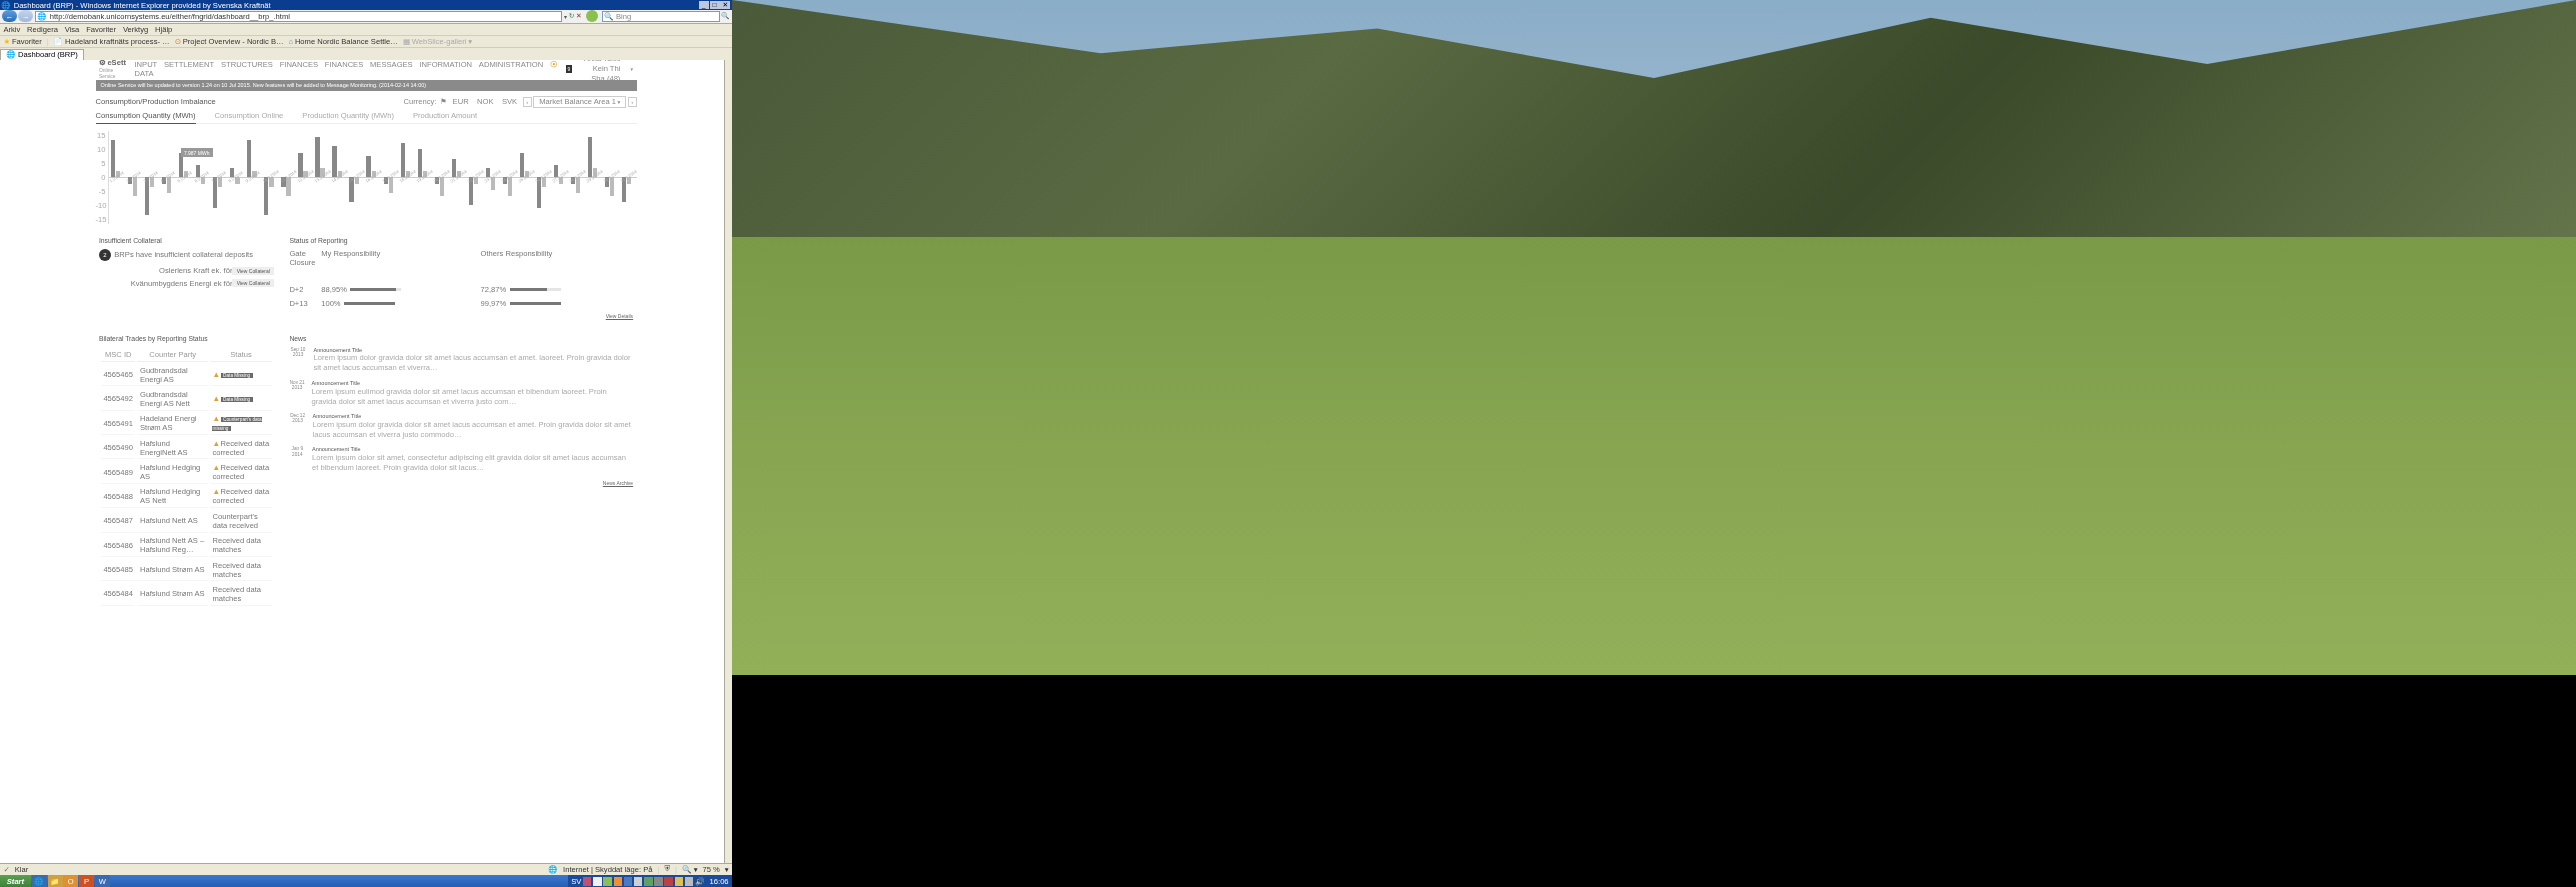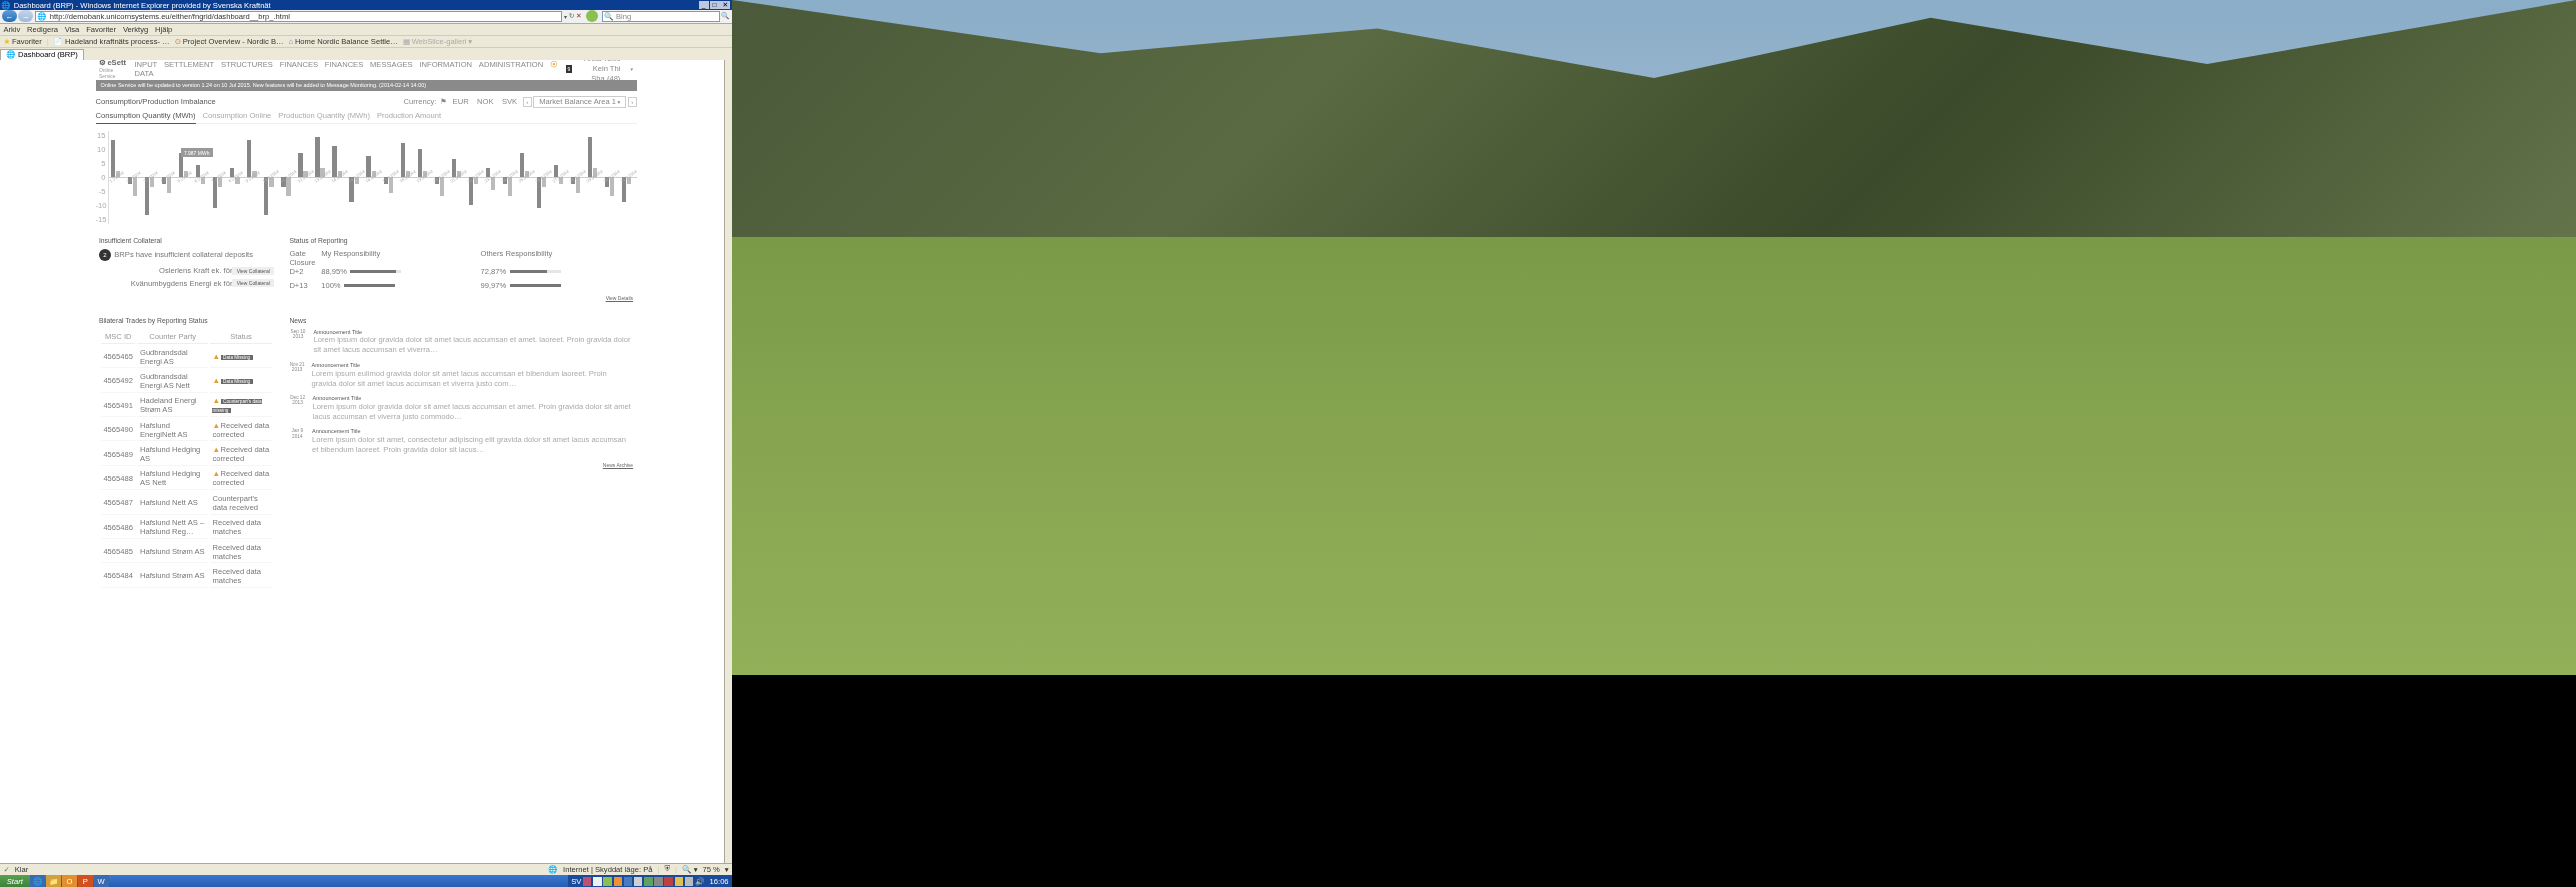--- a/index.html
+++ b/index.html
@@ -56,21 +56,21 @@
 
 .panel-title{font-size:7.6px;color:#555;padding:5px 0}
 .currency-row{display:flex;align-items:center;gap:3.4px;font-size:5px;color:#888;margin-left:auto}
 .cur-opt{padding:0.8px 2.5px}
 .pager{display:flex;align-items:center;gap:1.7px}
 .pager-box{border:0.8px solid #ccc;padding:0.8px 5px;font-size:5.5px;background:#fff}
 .pager-arrow{border:0.8px solid #ccc;width:8.5px;height:10px;display:flex;align-items:center;justify-content:center;font-size:6px}
 .title-row{display:flex;align-items:center}
 
 
-.chart-tabs{display:flex;gap:7px;font-size:5px;color:#aaa;border-bottom:0.8px solid #eee;padding-bottom:2.5px;margin-bottom:6.8px}
+.chart-tabs{display:flex;gap:19px;font-size:5px;color:#aaa;border-bottom:0.8px solid #eee;padding-bottom:2.5px;margin-bottom:6.8px}
 .chart-tabs .active{color:#555;border-bottom:0.8px solid #555;padding-bottom:2.5px;margin-bottom:-3.4px}
 
 
 .chart-wrap{position:relative;height:93px;padding-left:12px}
 .y-axis{position:absolute;left:0;top:0;bottom:0;width:10px;display:flex;flex-direction:column;justify-content:space-between;font-size:4.7px;color:#aaa;text-align:right}
 .chart{position:relative;height:100%;border-left:0.8px solid #ddd}
 .zero-line{position:absolute;left:0;right:0;top:50%;height:0.8px;background:#ccc}
 .bars{position:absolute;inset:0;display:flex;align-items:center}
 .bar-pair{flex:1;position:relative;height:100%}
 .bar{position:absolute;width:4.2px;background:#888}
@@ -82,21 +82,21 @@
 .two-col{display:grid;grid-template-columns:182px 1fr;grid-template-rows:auto auto;gap:8.5px;margin-top:10px}
 .card{padding:3.4px}
 .card h3{font-size:6.8px;color:#555;font-weight:normal;margin-bottom:5px}
 .insuff-badge{width:12px;height:12px;border-radius:50%;background:#333;color:#fff;display:inline-flex;align-items:center;justify-content:center;font-size:6px;margin-right:3.4px}
 .insuff-row{font-size:5px;color:#777;margin-bottom:5px}
 .coll-row{display:flex;justify-content:flex-end;align-items:center;font-size:5px;color:#777;margin-bottom:3.4px}
 .btn-small{background:#eee;padding:0.8px 4.2px;font-size:5px;color:#555}
 
 
 .status-grid{font-size:5px;color:#777}
-.status-head{display:grid;grid-template-columns:25px 1fr 1fr;gap:6.8px;margin-bottom:0}
+.status-head{display:grid;grid-template-columns:25px 1fr 1fr;gap:6.8px;margin-bottom:18px}
 .status-row{display:grid;grid-template-columns:25px 1fr 1fr;gap:6.8px;margin-bottom:5px;align-items:center}
 .prog-wrap{display:flex;align-items:center;gap:3.4px}
 .prog{width:51px;height:3.4px;background:#e5e5e5;position:relative}
 .prog-fill{position:absolute;left:0;top:0;bottom:0;background:#777}
 .view-link{text-align:right;font-size:5px;color:#666;text-decoration:underline;margin-top:1.7px}
 
 
 .tbl{width:100%;font-size:5px;color:#777}
 .tbl th{text-align:center;font-weight:normal;color:#999;padding:1.7px 2.5px;border-bottom:0.8px solid #eee}
 .tbl td{padding:1.7px 2.5px;border-bottom:0.8px solid #f5f5f5}
@@ -109,21 +109,21 @@
 .news-body .news-title{font-size:5.5px;color:#555;margin-bottom:0.8px}
 .news-body .news-text{color:#aaa;line-height:1.3}
 .archive-link{text-align:right;font-size:5px;color:#666;text-decoration:underline}
 
 
 .statusbar{height:12px;background:#ece9d8;border-top:0.8px solid #aca899;display:flex;align-items:center;font-size:6.8px;color:#333;padding:0 3.4px;gap:5px}
 .statusbar .spacer{flex:1}
 
 
 .taskbar{height:13.5px;background:linear-gradient(#3a79d0,#245bb0);display:flex;align-items:center;font-size:6.8px;color:#fff}
-.start-btn{background:linear-gradient(#5aa050,#3a8038);padding:0 6.8px;height:100%;display:flex;align-items:center;font-weight:normal;font-style:italic}
+.start-btn{background:linear-gradient(#5aa050,#3a8038);padding:0 6.8px;height:100%;display:flex;align-items:center;font-weight:bold;font-style:italic}
 .task-item{width:15px;height:12px;margin-left:0.8px;display:flex;align-items:center;justify-content:center}
 .tray{margin-left:auto;display:flex;align-items:center;gap:1.7px;background:#1a4a9a;padding:0 3.4px;height:100%}
 .tray-icon{width:8.5px;height:8.5px}
 .clock{margin-left:3.4px}
 </style>
 </head>
 <body>
 
 <div class="left-pane">
 

